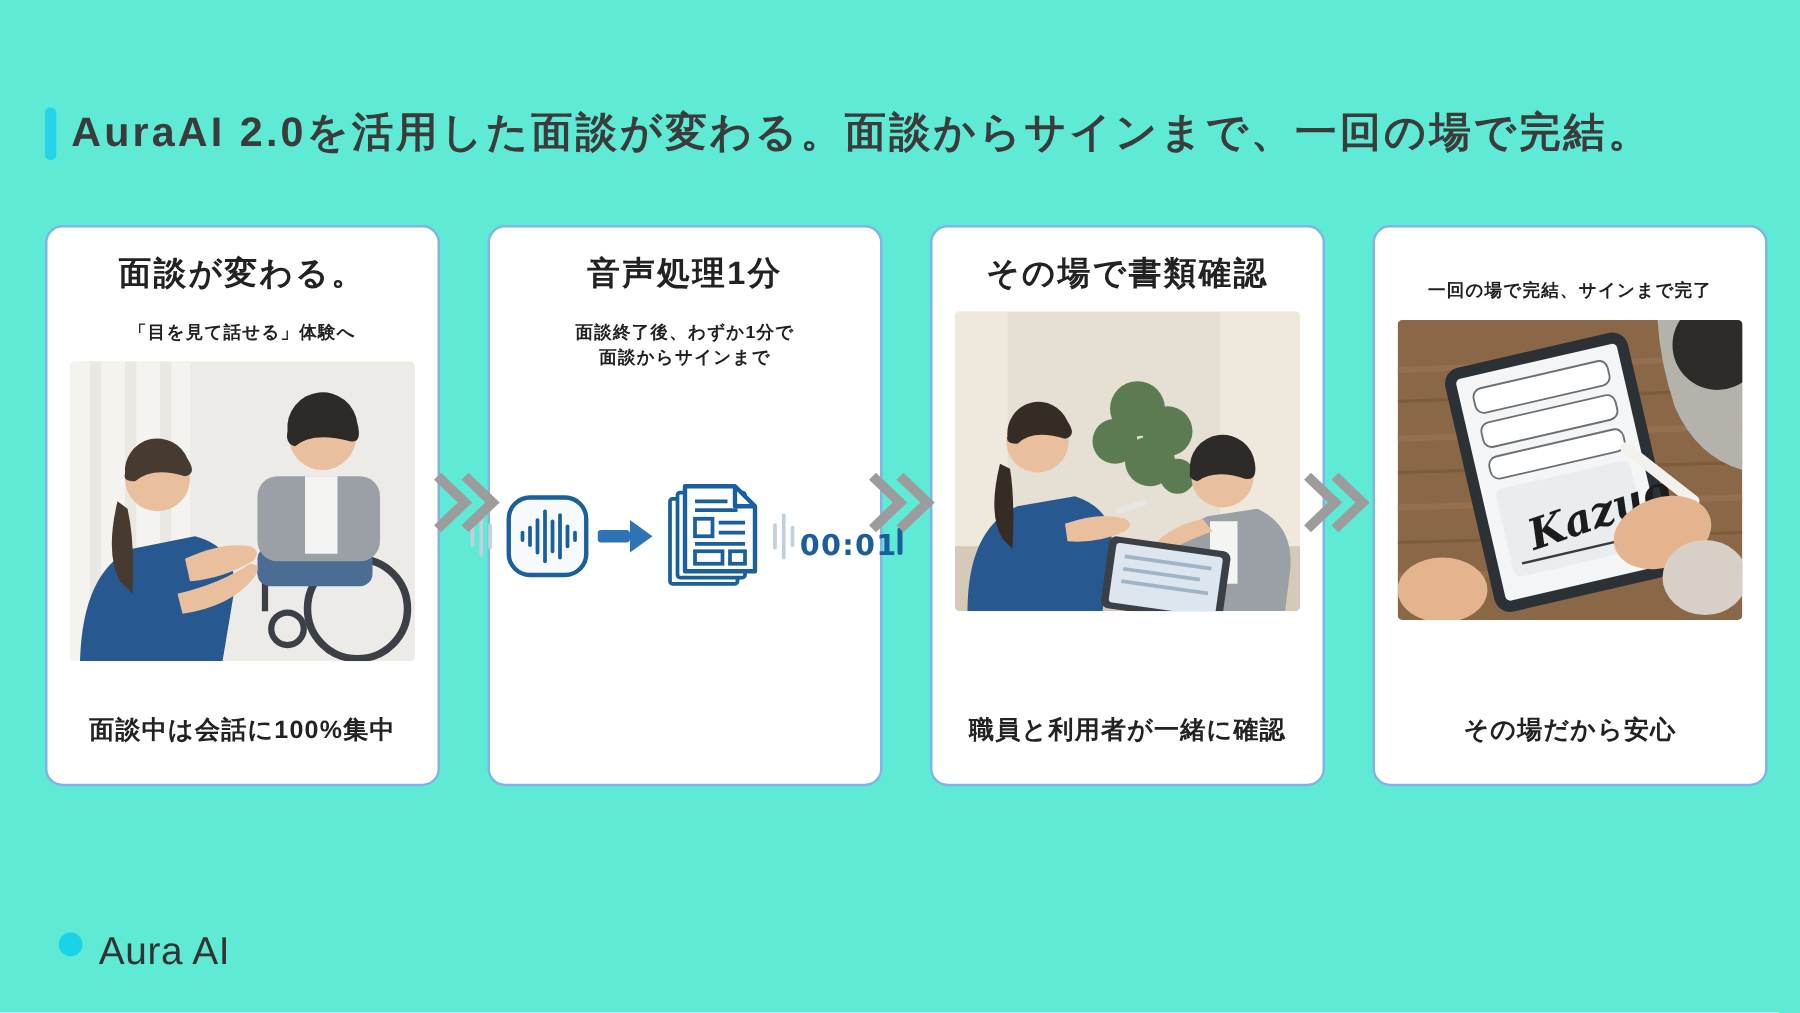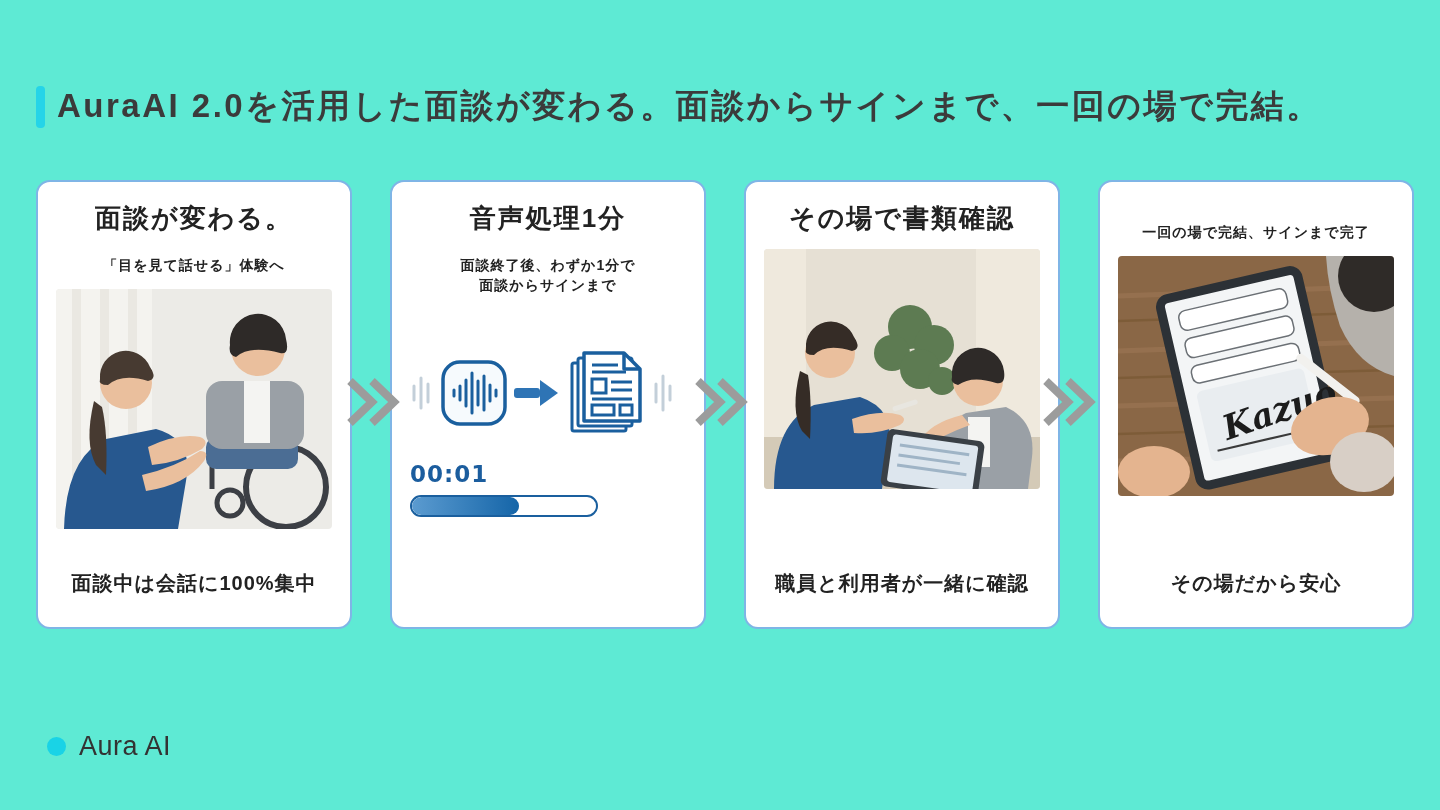--- a/index.html
+++ b/index.html
@@ -21,33 +21,33 @@
   .card-sub span { display:block; }
   .media { width:276px; height:240px; margin-top:14px; border-radius:4px; overflow:hidden; flex:0 0 auto; }
   .media svg { display:block; width:100%; height:100%; }
   .card-caption { margin-top:auto; font-size:20px; font-weight:700; letter-spacing:1px; color:#222; text-align:left; white-space:nowrap; }
 
   
   .chev { position:absolute; top:194px; transform:translateX(-50%); width:58px; height:56px; }
   .chev.c1 { left:24.56%; } .chev.c2 { left:50%; } .chev.c3 { left:75.44%; }
 
   
-  .process { width:276px; height:240px; margin-top:14px; display:flex; flex-direction:column;
-             justify-content:center; flex:0 0 auto; }
+  .process { width:276px; height:240px; margin-top:14px; display:flex; 
+             align-items:center; justify-content:center; flex:0 0 auto; }
   .process-row { display:flex; align-items:center; gap:6px; height:104px; }
   .timer { margin-top:16px; font-size:23px; font-weight:700; color:#1b5d9e; letter-spacing:1px;
            font-family:"DejaVu Sans","Liberation Sans",sans-serif; }
   .progress-track { margin-top:8px; width:188px; height:22px; border:2.5px solid #1a5f9e; border-radius:12px;
                     background:#ffffff; overflow:hidden; }
   .progress-fill { height:100%; border-radius:10px; background:linear-gradient(90deg,#5b9bd0,#1565a8); }
 
   
   .footer { position:absolute; left:47px; top:731px; display:flex; align-items:center; gap:13px; }
   .logo-dot { width:19px; height:19px; border-radius:50%; background:#19d3e6; }
-  .logo-text { font-size:27px; font-weight:500; letter-spacing:0.5px; color:#333; }
+  .logo-text { font-size:31px; font-weight:500; letter-spacing:0.5px; color:#333;margin-top:12px; }
 </style>
 </head>
 <body>
 
 <div class="stage">
 
   <div class="header">
     <div class="accent-bar"></div>
     <div class="page-title">AuraAI 2.0を活用した面談が変わる。面談からサインまで、一回の場で完結。</div>
   </div>

